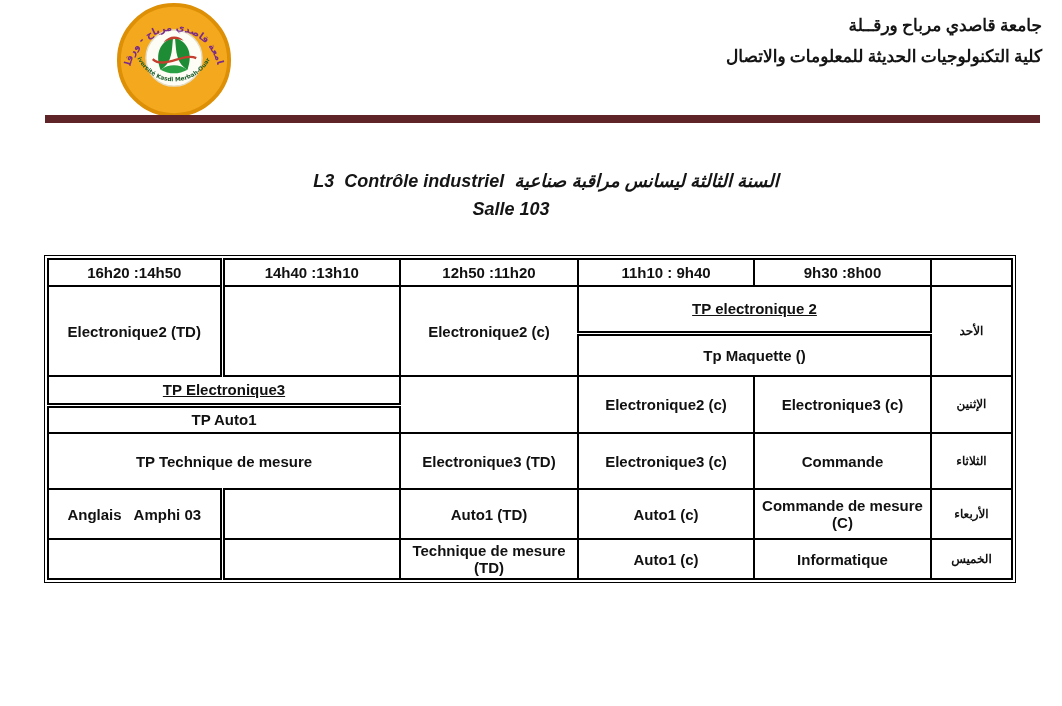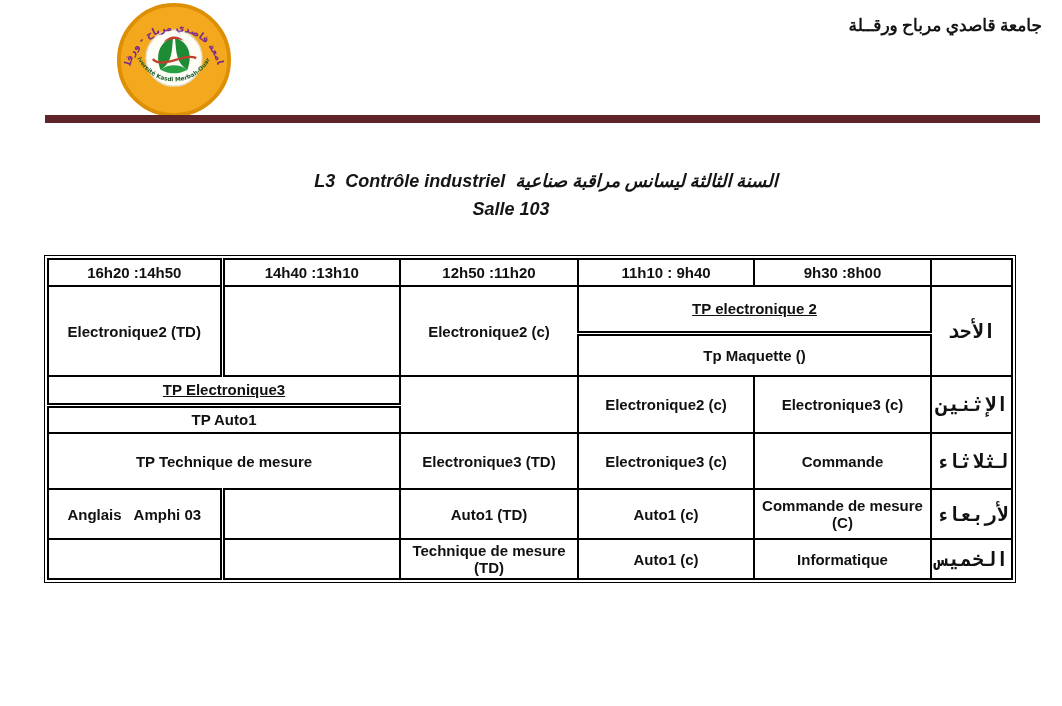--- a/index.html
+++ b/index.html
@@ -16,37 +16,37 @@
   }
   .org-header .l3{padding-left:0;padding-right:18px;}
   
   .rule{position:absolute;left:45px;top:115px;width:995px;height:8px;background:var(--rule,#5e2427);}
   
   .title-block{position:absolute;top:170px;left:0;width:1062px;text-align:center;}
   .title-line{
     font-size:18px;font-weight:bold;font-style:italic;transform:translateX(15px);
   }
   .title-line .latin{white-space:pre;}
-  .title-line .arabic{font-family:Liberation Serif, serif;margin-left:5px;}
+  .title-line .arabic{font-family:Liberation Sans, sans-serif;margin-left:5px;}
   .room{font-size:18px;font-weight:bold;font-style:italic;margin-top:7px;transform:translateX(-20px);}
   
   table.tt{
     position:absolute;left:47px;top:258px;width:964px;
     border-collapse:collapse;table-layout:fixed;
     outline:1px solid var(--table-border,#000);outline-offset:2px;
   }
   table.tt td{
     border:2px solid var(--table-border,#000);
     text-align:center;vertical-align:middle;
     font-weight:bold;font-size:15px;color:#111;
     padding:1px 4px;white-space:pre-wrap;overflow:hidden;
   }
   table.tt td.dbl-r{border-right:5px double var(--table-border,#000);}
   table.tt td.dbl-b{border-bottom:5px double var(--table-border,#000);text-decoration:underline;}
-  table.tt td.day{font-family:Liberation Mono, monospace;font-size:20px;}
+  table.tt td.day{font-family:Liberation Serif, serif;font-size:12px;}
   tr.h27{height:27px}tr.h47{height:47px}tr.h43{height:43px}tr.h29{height:29px}
   tr.h28{height:28px}tr.h56{height:56px}tr.h57{height:50px}tr.h58{height:40px}
 </style>
 </head>
 <body>
 
 <div class="page">
 
   <div class="logo">
     <svg width="116" height="116" viewBox="0 0 120 120" xmlns="http://www.w3.org/2000/svg" xmlns:xlink="http://www.w3.org/1999/xlink">
@@ -67,20 +67,21 @@
         <textPath href="#arcTop" xlink:href="#arcTop" startOffset="50%" text-anchor="middle">جامعة قاصدي مرباح - ورقلة</textPath>
       </text>
       <text font-size="6" font-weight="bold" fill="#1a5c2a" font-family="DejaVu Sans, sans-serif">
         <textPath href="#arcBot" xlink:href="#arcBot" startOffset="50%" text-anchor="middle">Université Kasdi Merbah-Ouargla</textPath>
       </text>
     </svg>
   </div>
 
   <div class="org-header" dir="rtl">
     <div>جامعة قاصدي مرباح ورقــلة</div>
+    <div>كلية التكنولوجيات الحديثة للمعلومات والاتصال</div>
   </div>
 
   <div class="rule"></div>
 
   <div class="title-block">
     <div class="title-line">
       <span class="latin">L3  Contrôle industriel</span>
       <span class="arabic">السنة الثالثة  ليسانس مراقبة صناعية</span>
     </div>
     <div class="room">Salle 103</div>

